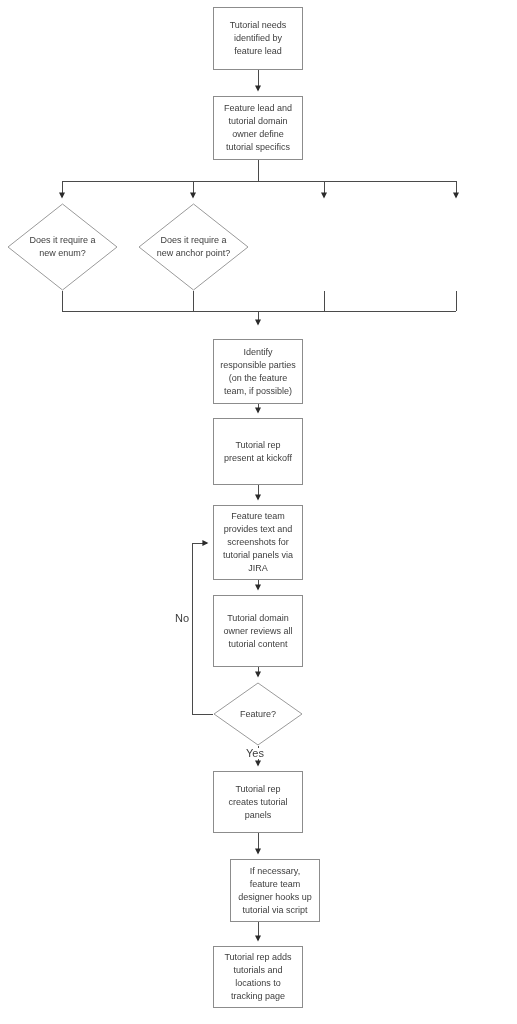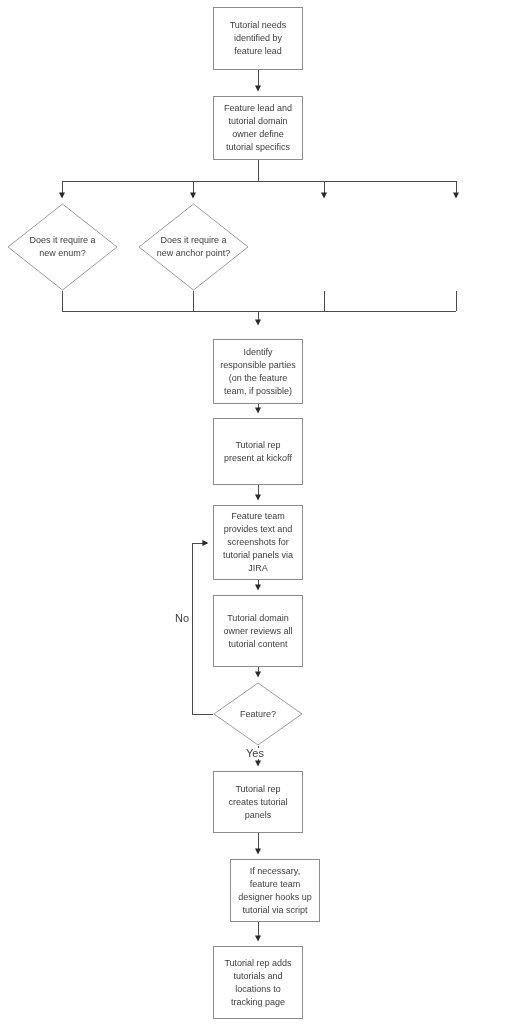--- a/index.html
+++ b/index.html
@@ -184,21 +184,21 @@
 panels</span>
   </div>
 
   <div class="node process" style="left:213px; top:859px; width:90px; height:63px;margin-left:17px;">
     <span class="node-text">If necessary,
 feature team
 designer hooks up
 tutorial via script</span>
   </div>
 
-  <div class="node process" style="left:213px; top:946px; width:90px; height:73px;">
+  <div class="node process" style="left:213px; top:946px; width:90px; height:62px;">
     <span class="node-text">Tutorial rep adds
 tutorials and
 locations to
 tracking page</span>
   </div>
 
   <div class="edge-label" style="left:174px; top:613px;">No</div>
 
   <div class="edge-label" style="left:245px; top:748px;text-align:center;">Yes</div>
 

